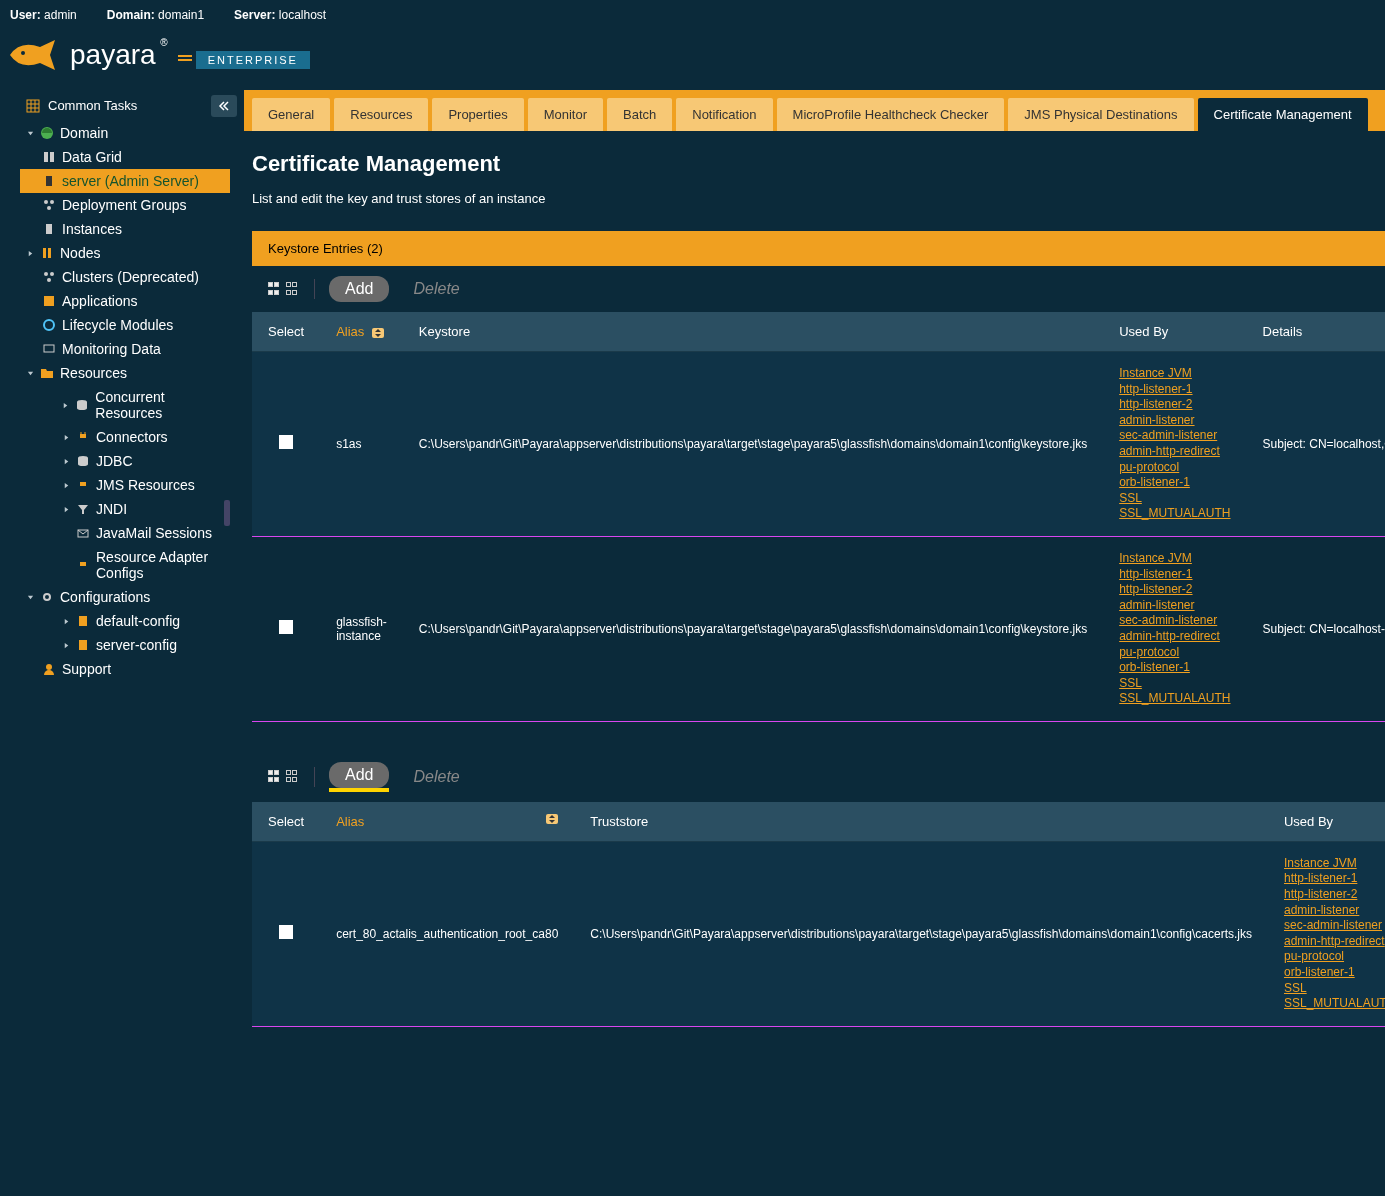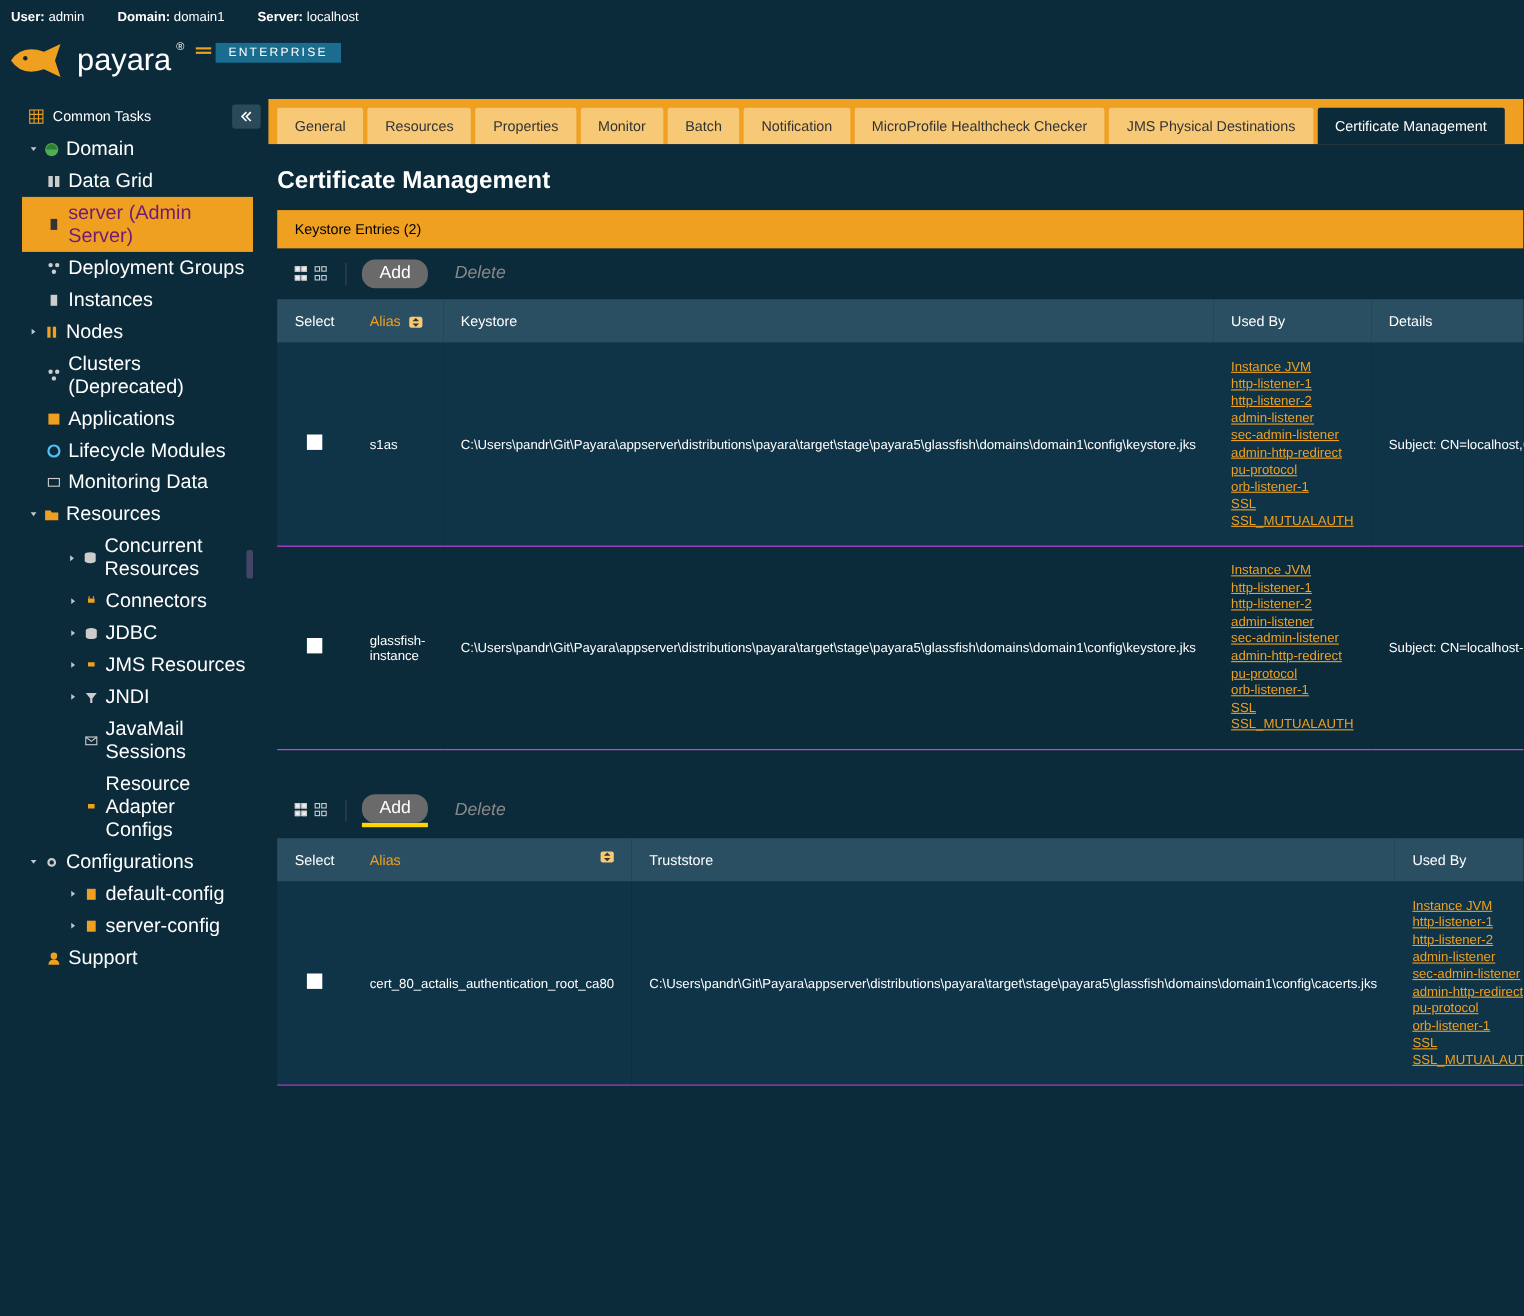--- a/index.html
+++ b/index.html
@@ -5,30 +5,30 @@
 * { box-sizing: border-box; margin: 0; padding: 0; }
 body { font-family: Arial, sans-serif; background: #0b2a3a; color: #fff; font-size: 13px; overflow-x: hidden; }
 .top-info-bar { display: flex; gap: 30px; padding: 8px 10px; font-size: 12px; }
 .top-info-bar span b { font-weight: bold; }
 .logo-row { display: flex; align-items: center; padding: 5px 5px 15px 5px; }
 .logo-box { display: flex; flex-direction: row; align-items: flex-start; }
 .logo-text { display: flex; align-items: center; gap: 5px; }
 .logo-text svg { width: 60px; height: 40px; }
 .logo-name { font-size: 28px; font-weight: normal; color: #fff; position: relative; }
 .reg { position: absolute; top: -2px; right: -12px; font-size: 10px; }
-.ent-badge { background: #1a6d8f; color: #fff; padding: 3px 12px; font-size: 11px; letter-spacing: 2px; margin-top: 4px; margin-left: 40px; position: relative; }
+.ent-badge { background: #1a6d8f; color: #fff; padding: 3px 12px; font-size: 11px; letter-spacing: 2px; margin-top: 16px; margin-left: 40px; position: relative; }
 .ent-badge::before { content: ""; position: absolute; left: -18px; top: 4px; width: 14px; height: 2px; background: #f0a020; box-shadow: 0 4px 0 #f0a020; }
 .layout { display: flex; margin-left: 20px; }
 .sidebar { width: 210px; flex-shrink: 0; background: #0b2a3a; position: relative; }
 .collapse-btn { width: 26px; height: 22px; background: #2a4a5a; border-radius: 3px; display: flex; align-items: center; justify-content: center; cursor: pointer; margin-right: -2px; position: absolute; right: -5px; top: 5px; z-index: 5; }
 .collapse-btn svg { width: 12px; height: 12px; fill: #fff; }
 .tree-top { padding: 8px 6px; display: flex; align-items: center; gap: 8px; background: #0b2a3a; }
 .tree { list-style: none; }
-.tree li { display: flex; align-items: center; gap: 6px; padding: 4px 6px; font-size: 18px; }
-.tree li.selected { background: #f0a020; color: #701a75; }
+.tree li { display: flex; align-items: center; gap: 6px; padding: 4px 6px; font-size: 14px; }
+.tree li.selected { background: #f0a020; color: #14532d; }
 .tree .indent-1 { padding-left: 22px; }
 .tree .indent-2 { padding-left: 42px; }
 .tree .indent-3 { padding-left: 56px; }
 .chevron { width: 8px; display: inline-flex; justify-content: center; }
 .chevron svg { width: 7px; height: 7px; fill: #bdc9d0; }
 .ico { width: 14px; height: 14px; display: inline-flex; align-items: center; justify-content: center; }
 .ico svg { width: 14px; height: 14px; }
 .main { flex: 1; padding: 0 0 0 14px; min-width: 0; }
 .tabs-row { display: flex; gap: 4px; background: #f0a020; padding: 8px 8px 0 8px; }
 .tab { padding: 9px 16px; background: #f7c875; color: #333; border-radius: 2px 2px 0 0; font-size: 13px; cursor: pointer; }
@@ -356,20 +356,21 @@
       <div class="tab">Monitor</div>
       <div class="tab">Batch</div>
       <div class="tab">Notification</div>
       <div class="tab">MicroProfile Healthcheck Checker</div>
       <div class="tab">JMS Physical Destinations</div>
       <div class="tab selected">Certificate Management</div>
     </div>
 
     <div class="content-area">
       <div class="page-title">Certificate Management</div>
+      <div class="page-desc">List and edit the key and trust stores of an instance</div>
 
       <div class="panel-header">Keystore Entries (2)</div>
       <div class="toolbar">
         <div class="tool-icon-group">
           <div class="sel-btn filled">
               <span></span>
               <span></span>
               <span></span>
               <span></span>
             </div>

